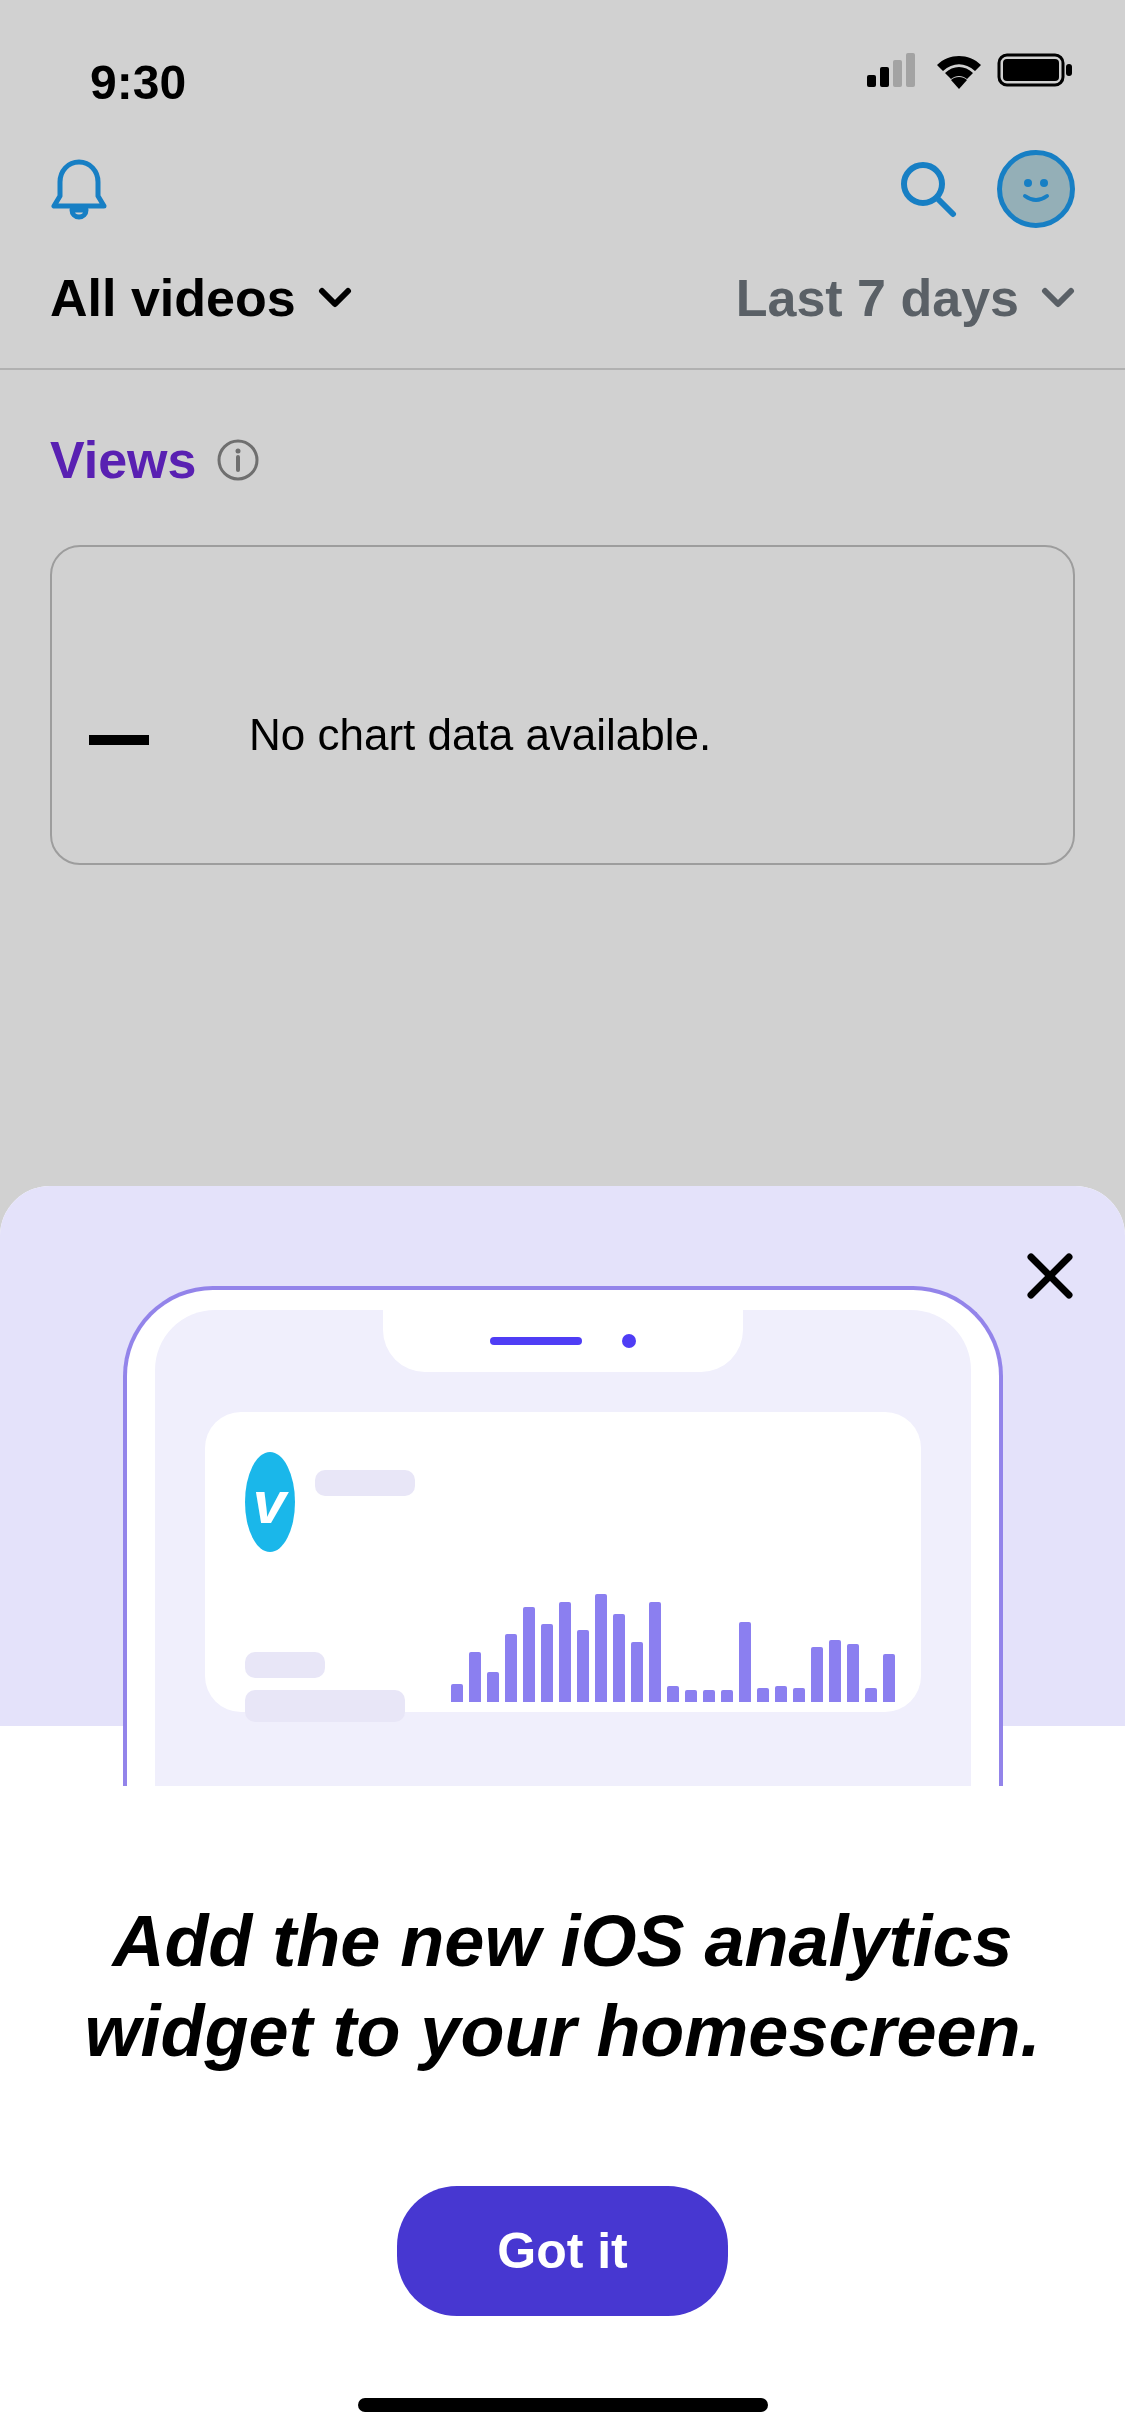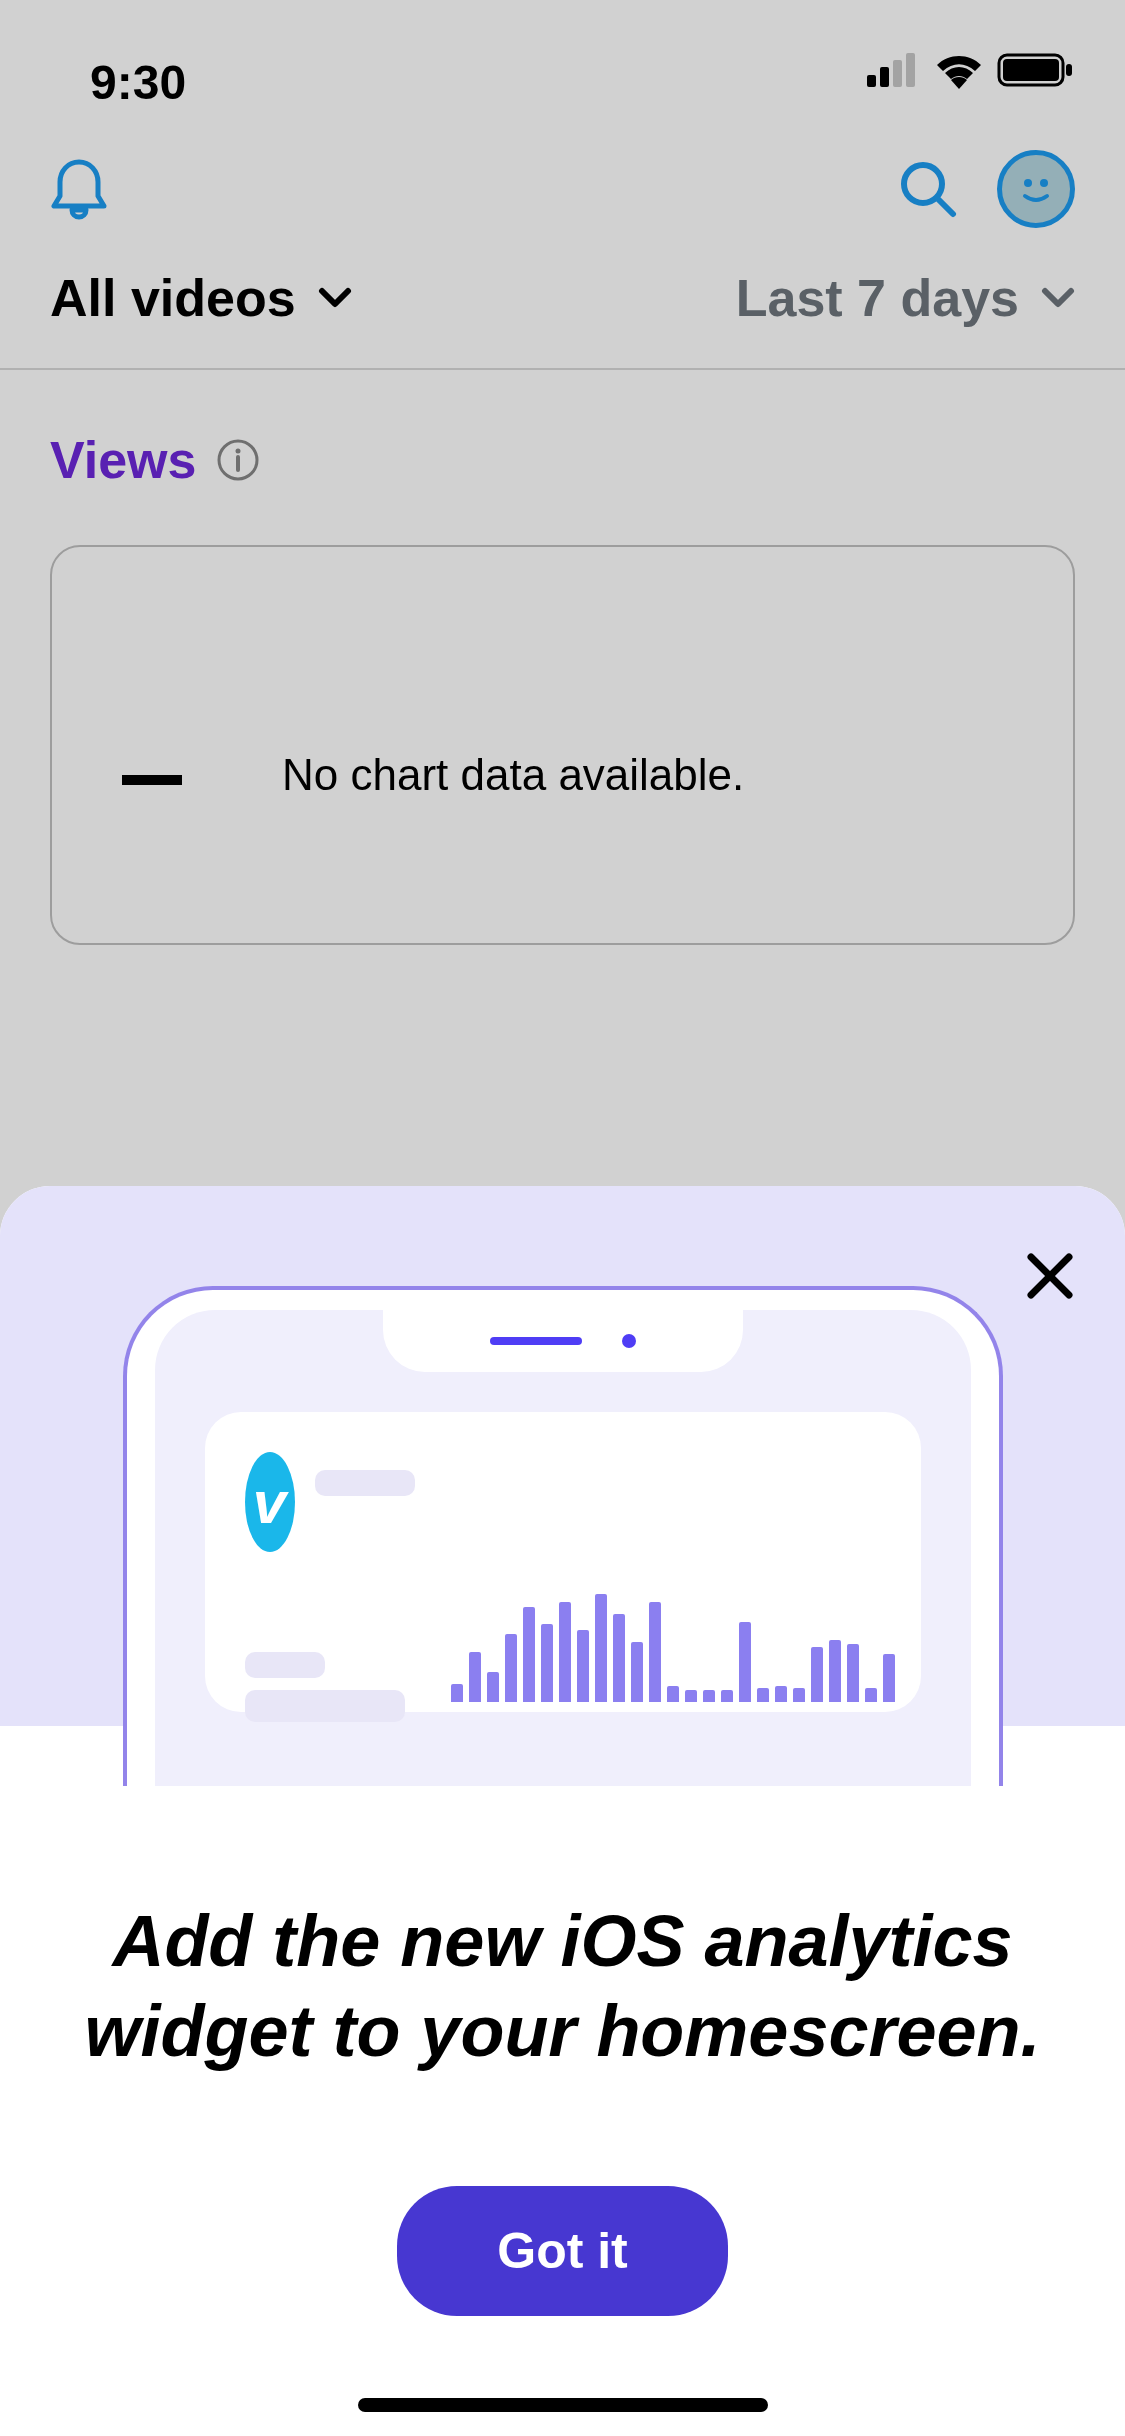--- a/index.html
+++ b/index.html
@@ -121,22 +121,22 @@
       font-size: 52px;
       font-weight: 700;
       color: #6d28d9;
     }
     
     
     .chart-card {
       margin: 25px 50px;
       border: 2px solid #c0c0c0;
       border-radius: 30px;
-      height: 400px;
-      padding: 60px;
+      height: 320px;
+      padding: 27px;
       display: flex;
       align-items: center;
       gap: 100px;
     }
     
     .chart-dash {
       width: 60px;
       height: 10px;
       background: #000;
       margin-top: 70px;

